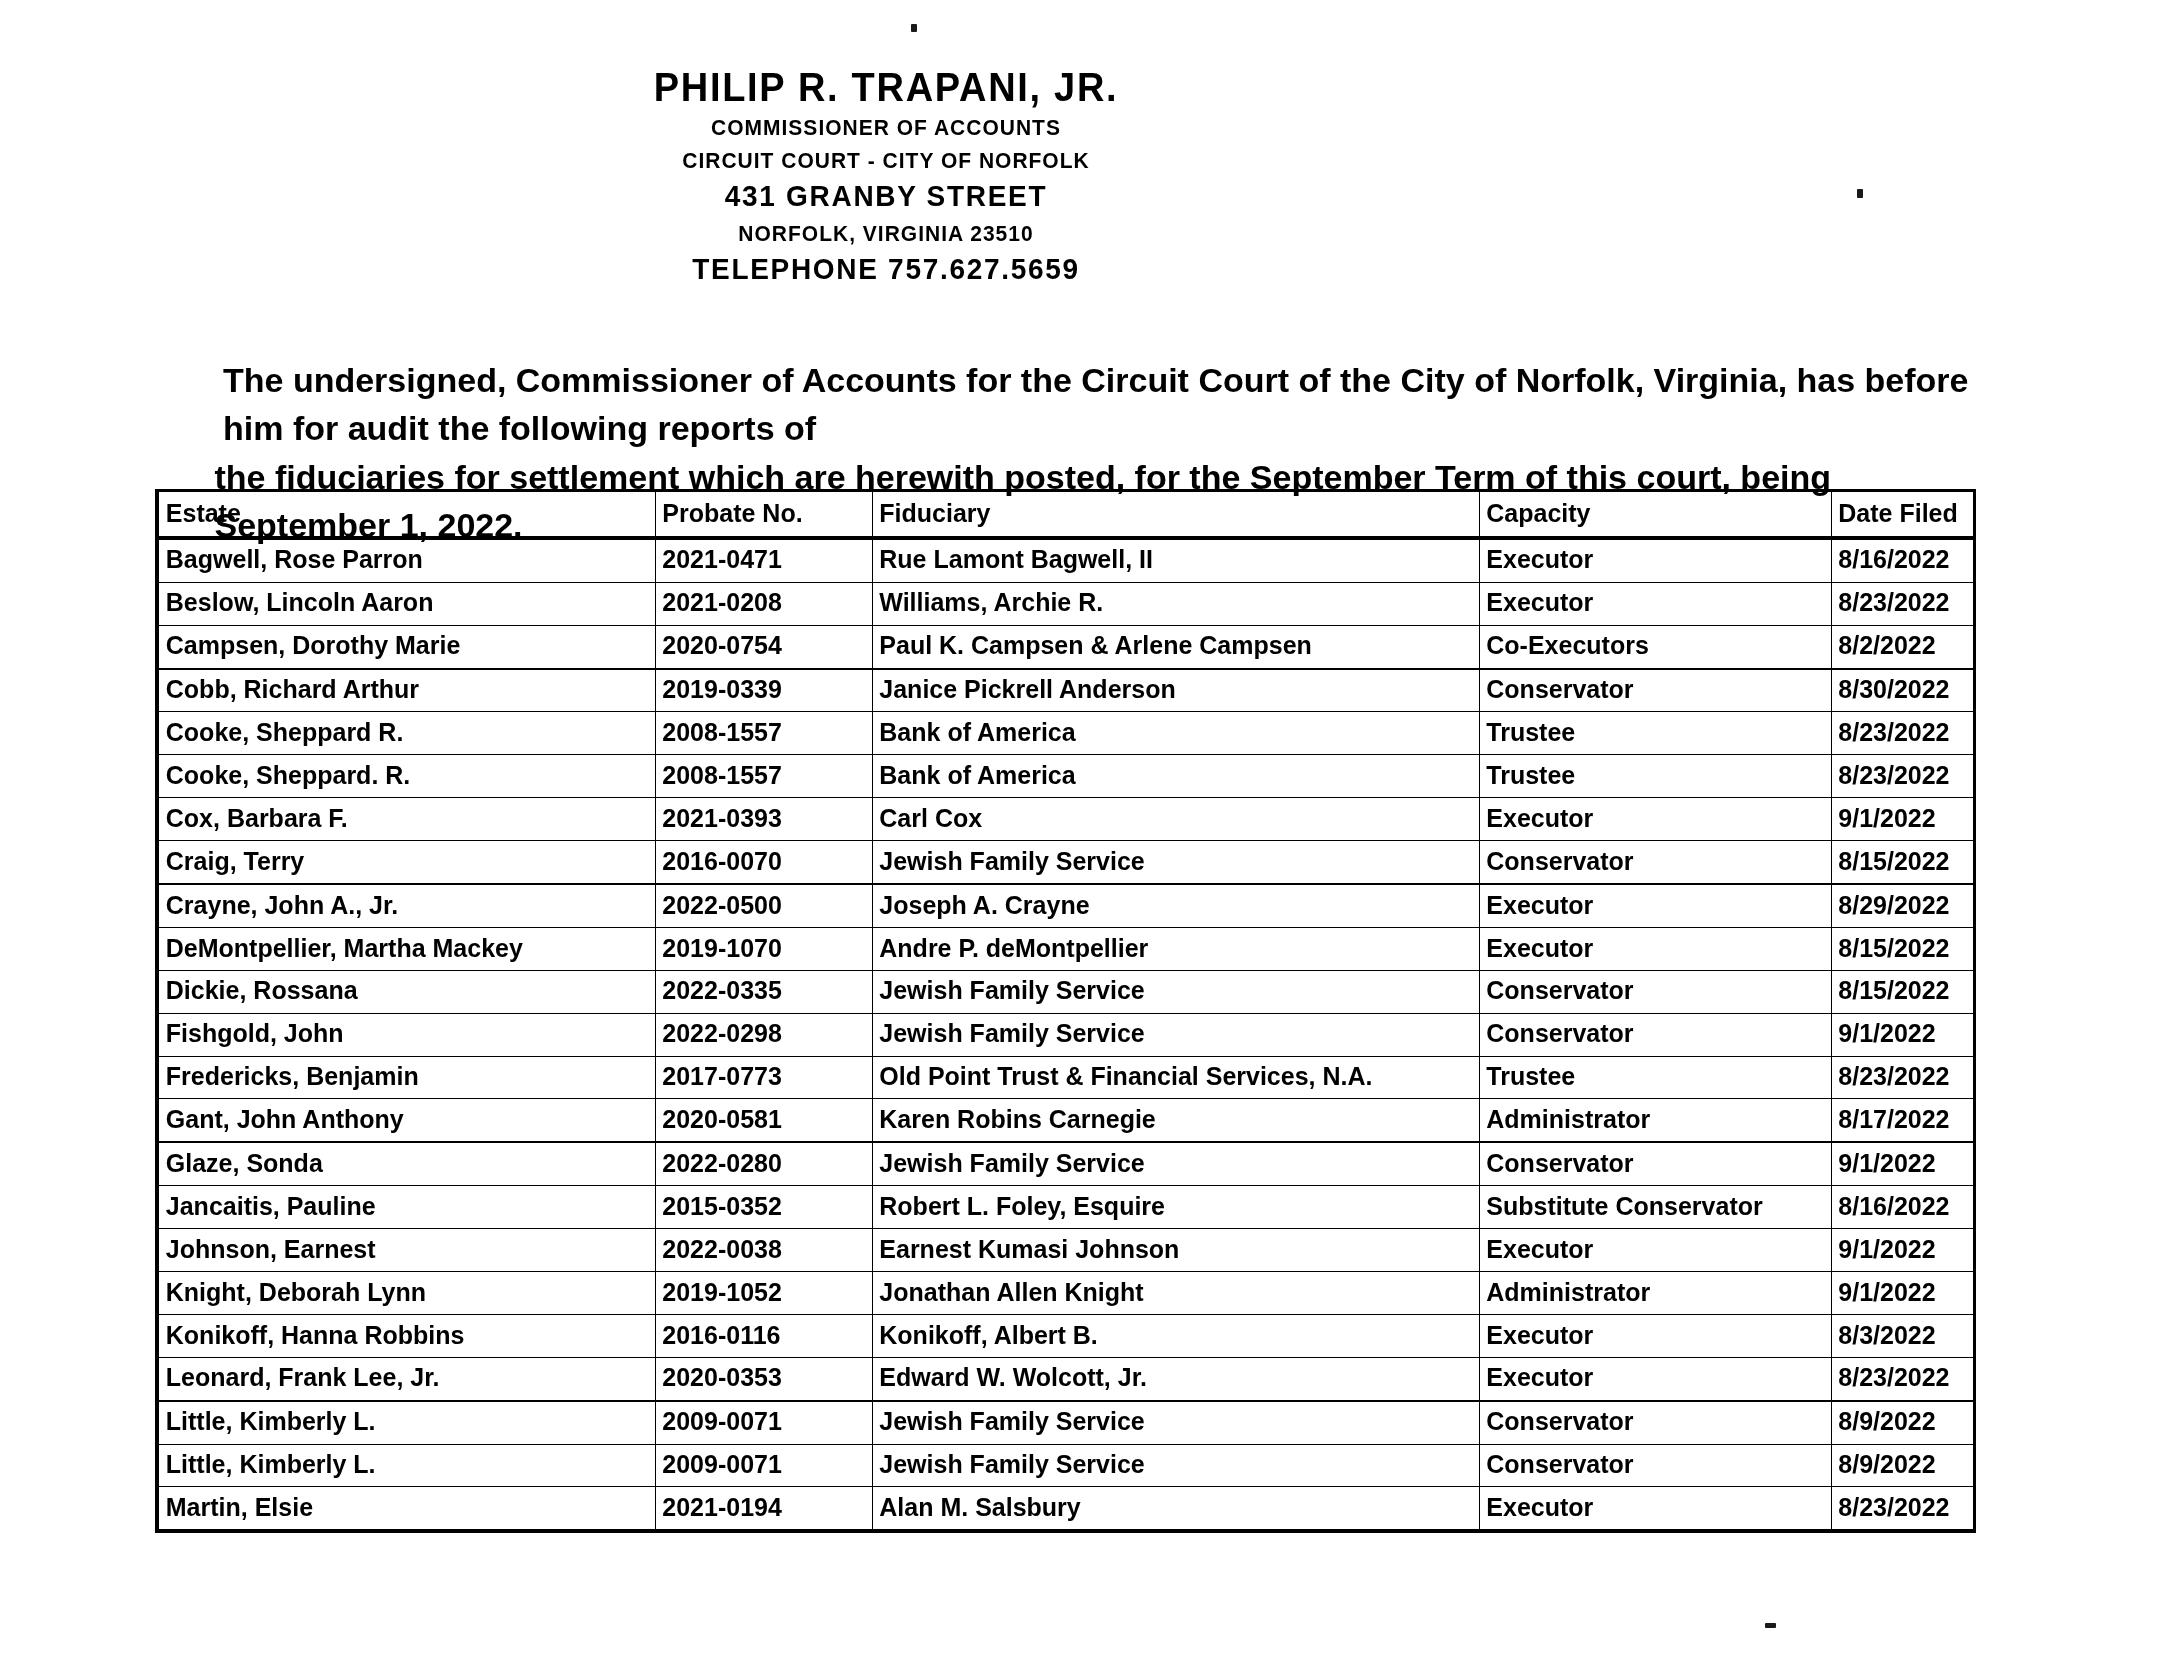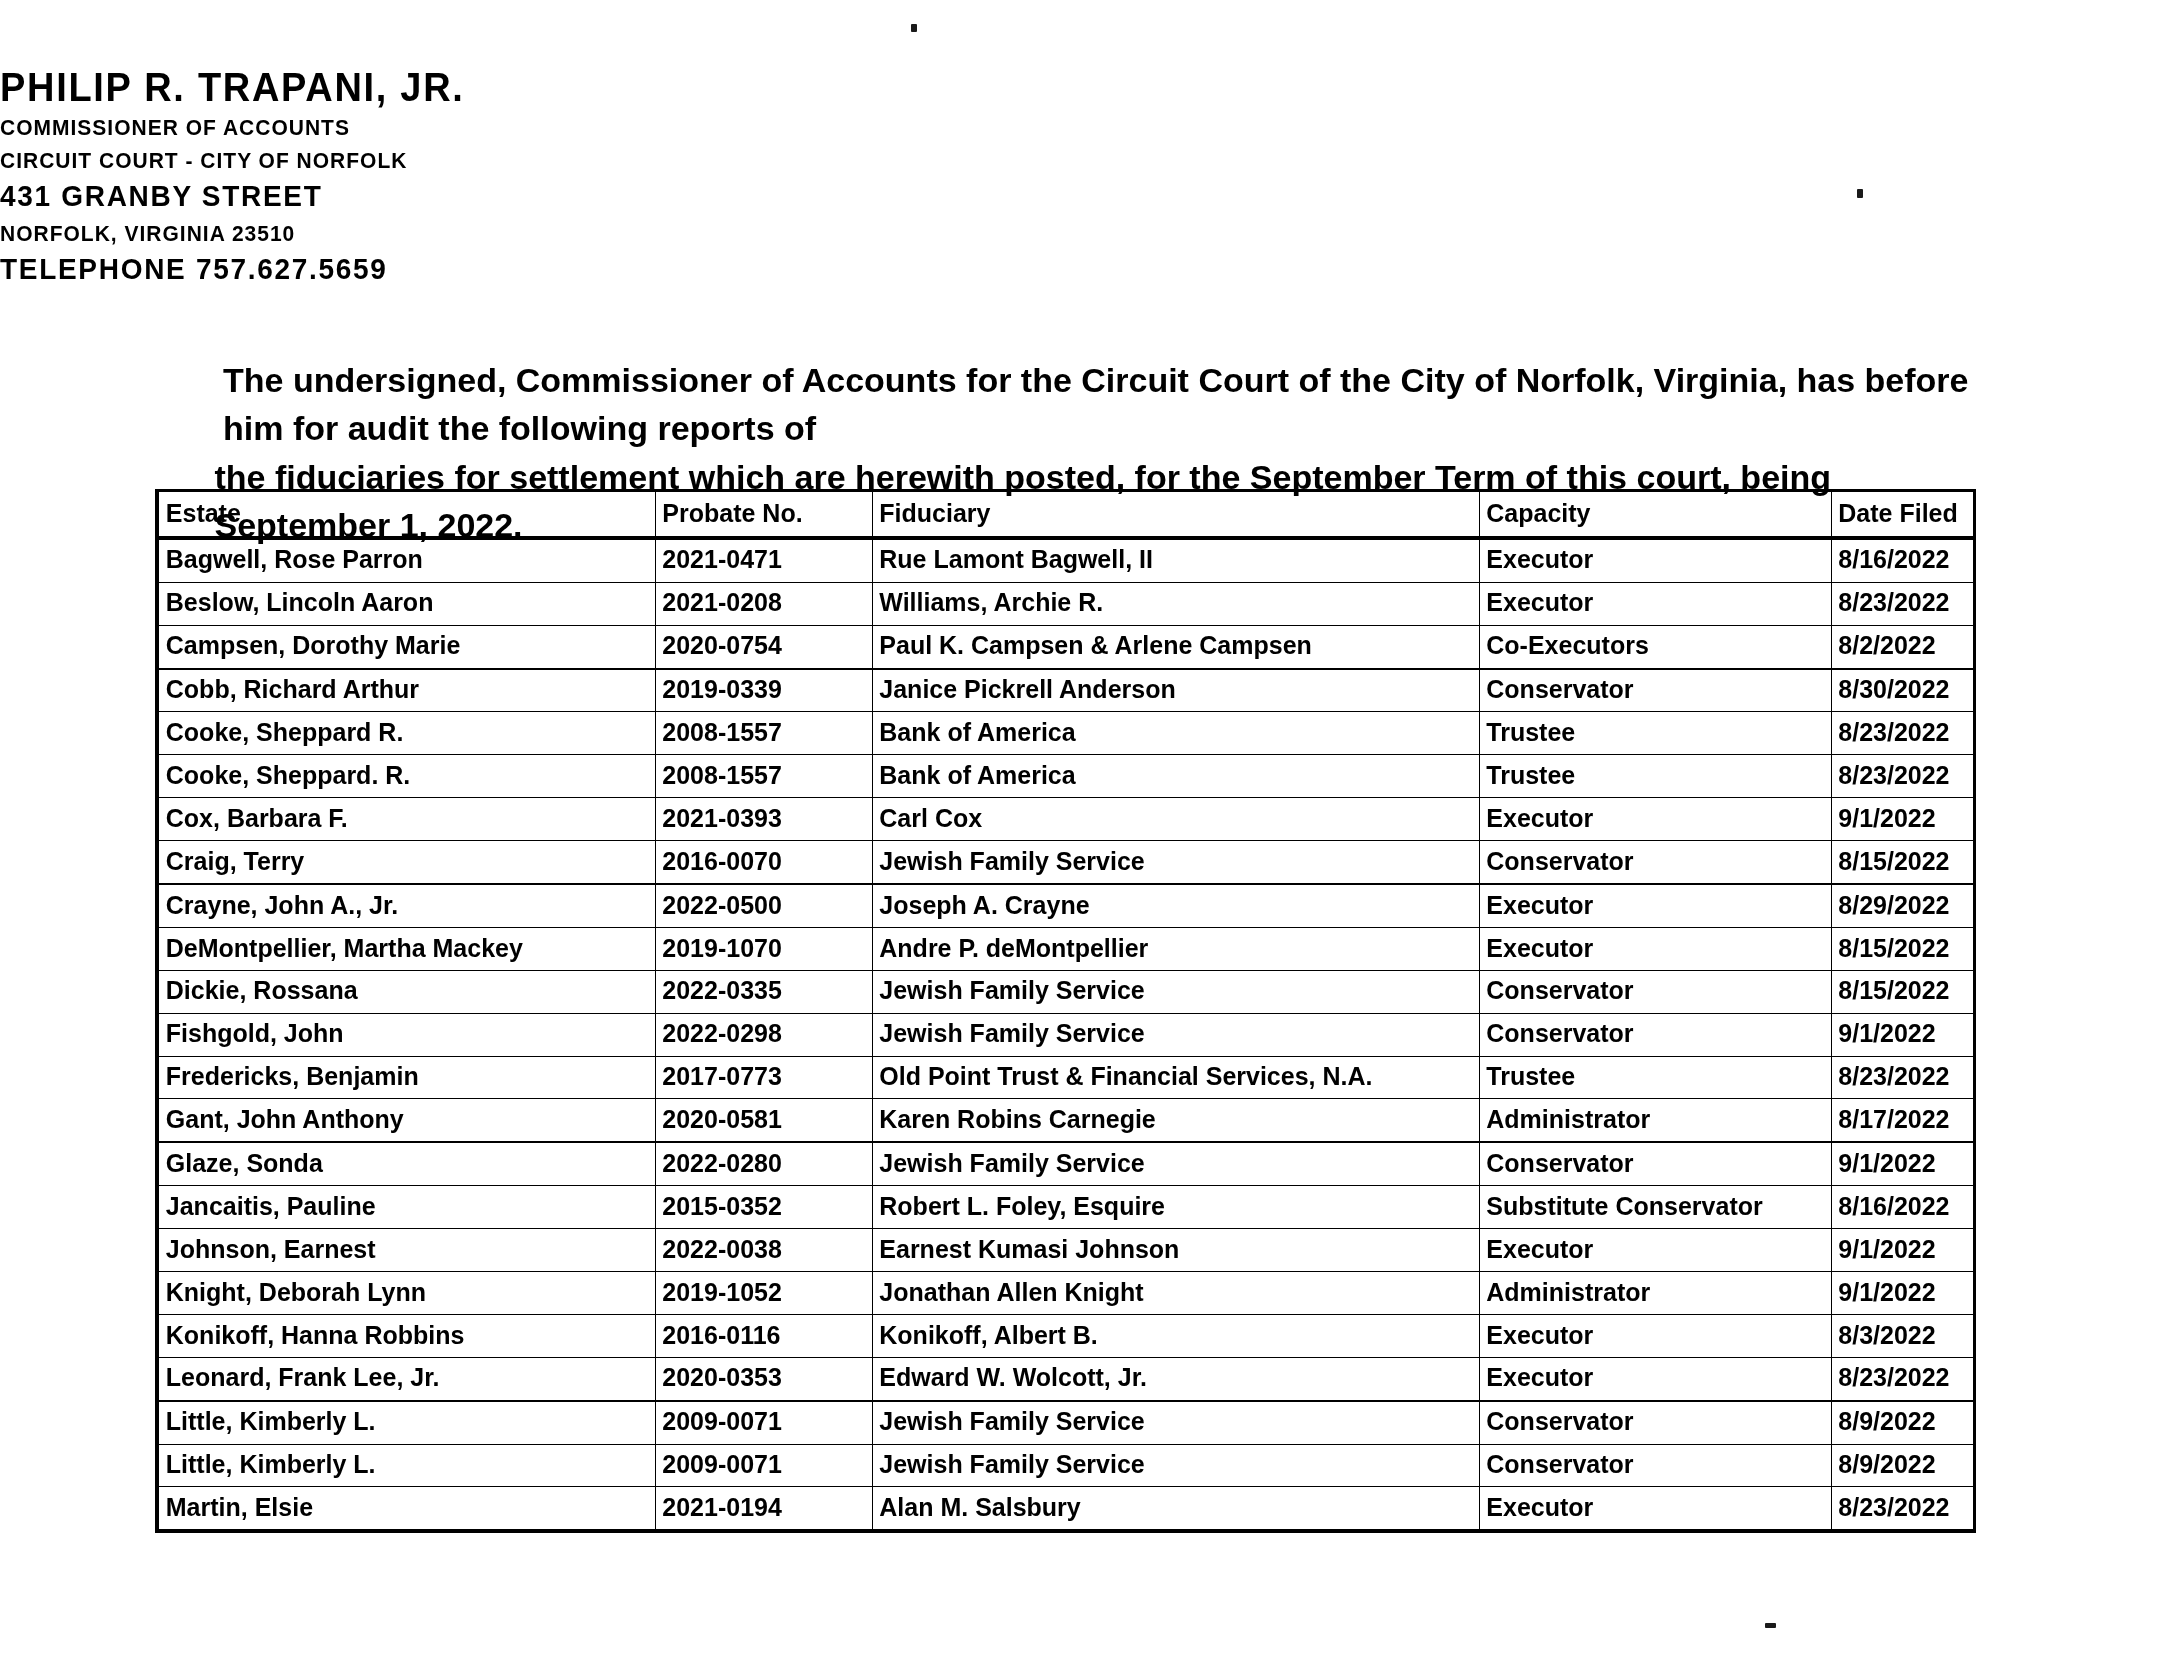--- a/index.html
+++ b/index.html
@@ -26,20 +26,21 @@
   .speck-top      { left: 911px; top: 24px;   width: 6px;  height: 7.7px; }
   .speck-right    { left: 1857px; top: 189px;  width: 6px;  height: 8.5px; }
   .speck-bottom   { left: 1765px; top: 1623px; width: 11px; height: 5.1px; }
 
   
   .letterhead {
     position: absolute;
     left: 0;
     top: 66px;
     width: 1772px;
+    text-align: center;
   }
   .lh-name {
     font-family: "Liberation Sans", sans-serif;
     font-weight: 700;
     font-size: 38px;
     letter-spacing: 1.7px;
     line-height: 1.0;
     white-space: nowrap;
     transform: scaleY(1.08);
     transform-origin: center top;

